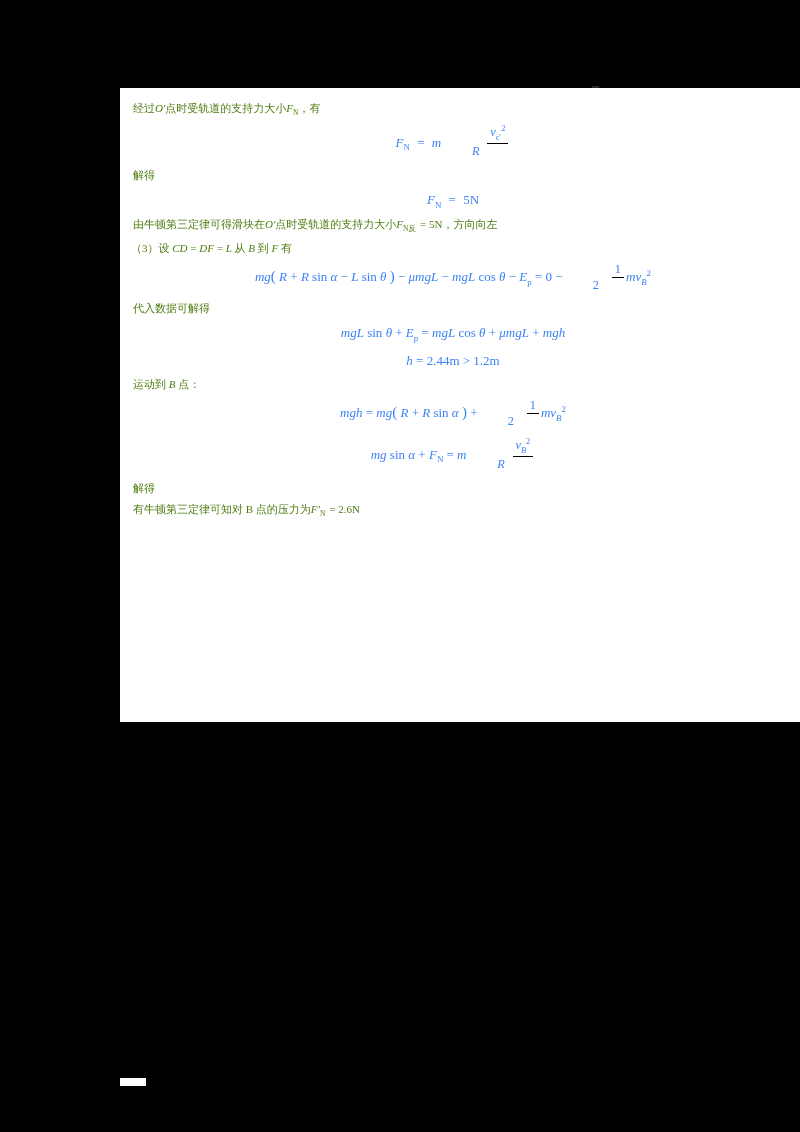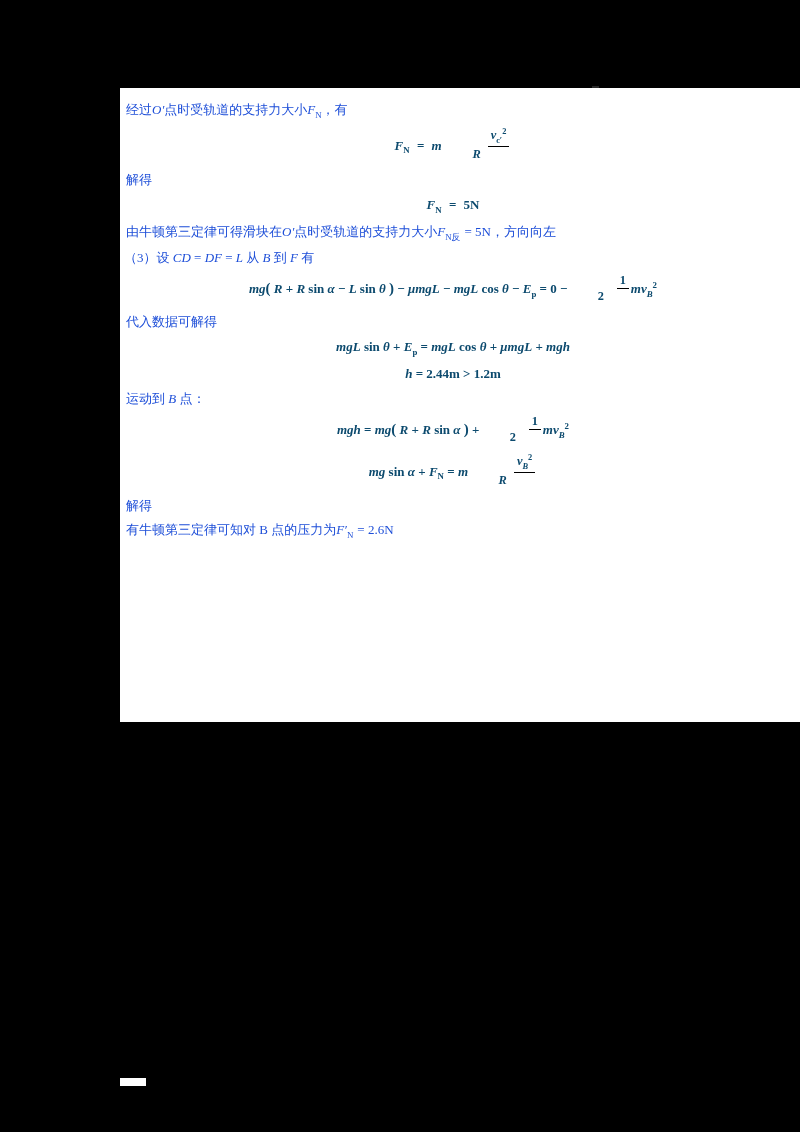--- a/index.html
+++ b/index.html
@@ -51,37 +51,36 @@
   }
   .content {
     position: absolute;
     left: 0;
     top: 0;
     width: 680px;
     padding: 10px 14px 0 0;
     box-sizing: border-box;
   }
   .line {
-    color: #1d4ed8;
-    font-size: 13px;
+    color: #4d7c0f;
+    font-size: 11px;
     line-height: 1.25;
-    margin: 0 0 0 4px;
+    margin: 0 0 0 11px;
     padding: 4px 0 4px 2px;
     white-space: nowrap;
   }
   .line.indent {
     padding-left: 0;
   }
   .eq {
     text-align: center;
-    color: #0c4a6e;
+    color: #3b82f6;
     font-size: 13px;
     padding: 5px 0 5px 0;
     white-space: nowrap;
-    font-weight: bold;
   }
   i, .it { font-style: italic; font-family: "Liberation Serif", serif; }
   .sub {
     font-size: 0.68em;
     vertical-align: sub;
     font-style: normal;
   }
   .sup {
     font-size: 0.68em;
     vertical-align: super;

